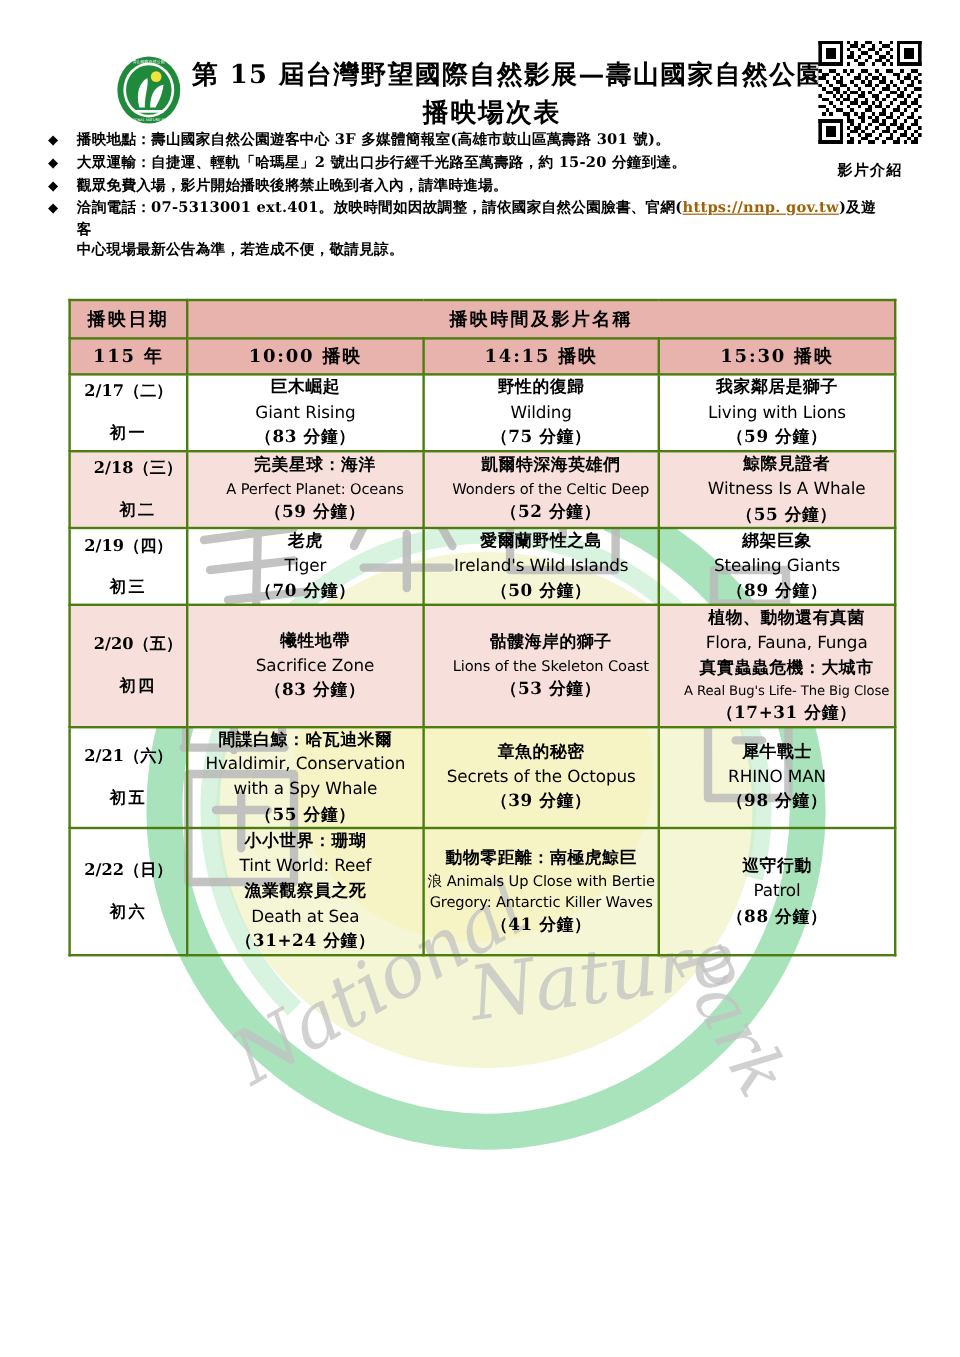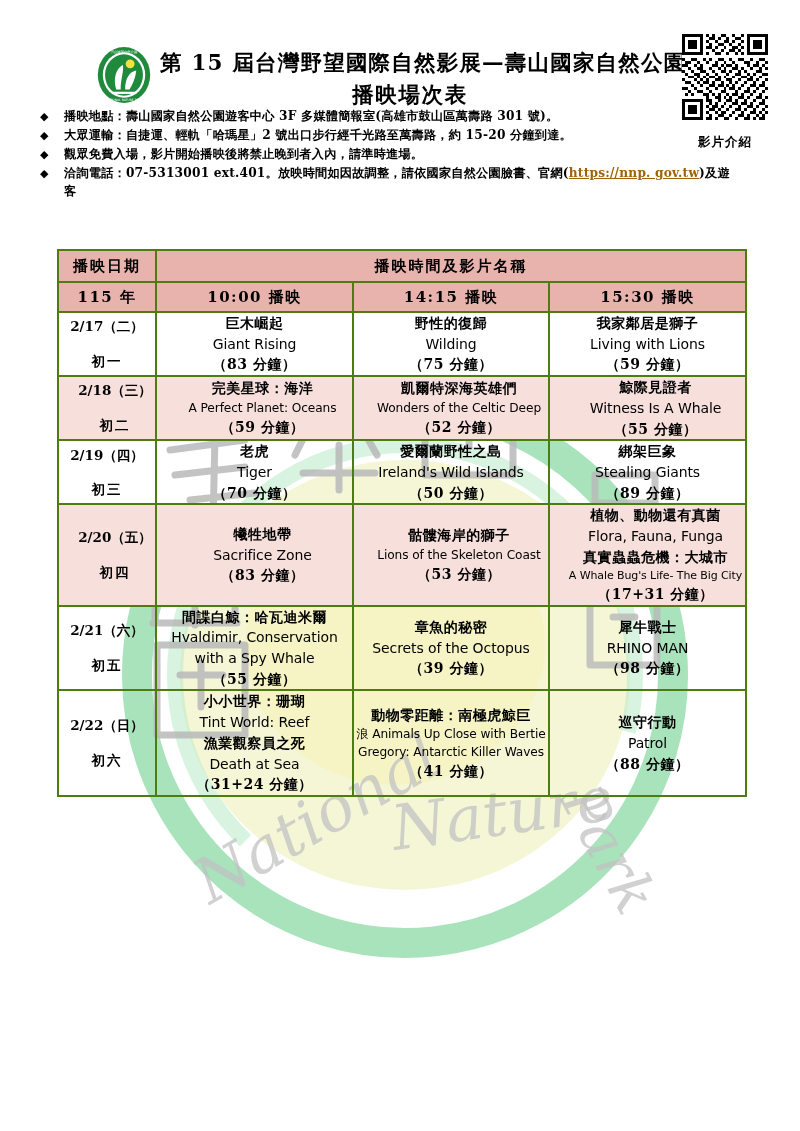--- a/index.html
+++ b/index.html
@@ -507,20 +507,21 @@
       <span class="ntext">大眾運輸：自捷運、輕軌「哈瑪星」2 號出口步行經千光路至萬壽路，約 15-20 分鐘到達。</span>
     </div>
     <div class="note">
       <span class="bullet">◆</span>
       <span class="ntext">觀眾免費入場，影片開始播映後將禁止晚到者入內，請準時進場。</span>
     </div>
     <div class="note">
       <span class="bullet">◆</span>
       <span class="ntext">
         <span>洽詢電話：07-5313001 ext.401。放映時間如因故調整，請依國家自然公園臉書、官網(</span><a class="link" href="#">https://nnp. gov.tw</a><span>)及遊客</span>
+        <span class="cont">中心現場最新公告為準，若造成不便，敬請見諒。</span>
       </span>
     </div>
   </div>
 
   <div class="section-title">115 年春節特映場</div>
 
   <div class="table-wrap">
     <table class="sched">
       <colgroup>
           <col class="c1">
@@ -618,21 +619,21 @@
           </td>
           <td class="film">
             <span class="zh">骷髏海岸的獅子</span>
             <span class="en sm">Lions of the Skeleton Coast</span>
             <span class="dur">（53 分鐘）</span>
           </td>
           <td class="film">
             <span class="zh">植物、動物還有真菌</span>
             <span class="en">Flora, Fauna, Funga</span>
             <span class="zh">真實蟲蟲危機：大城市</span>
-            <span class="en xs">A Whale Bug's Life- The Big City</span>
+            <span class="en xs">A Real Bug's Life- The Big Close</span>
             <span class="dur">（17+31 分鐘）</span>
           </td>
         </tr>
 
         <tr class="row-plain">
           <td class="datecell">
             <span class="d1">2/21（六）</span>
             <span class="d2">初五</span>
           </td>
           <td class="film">

